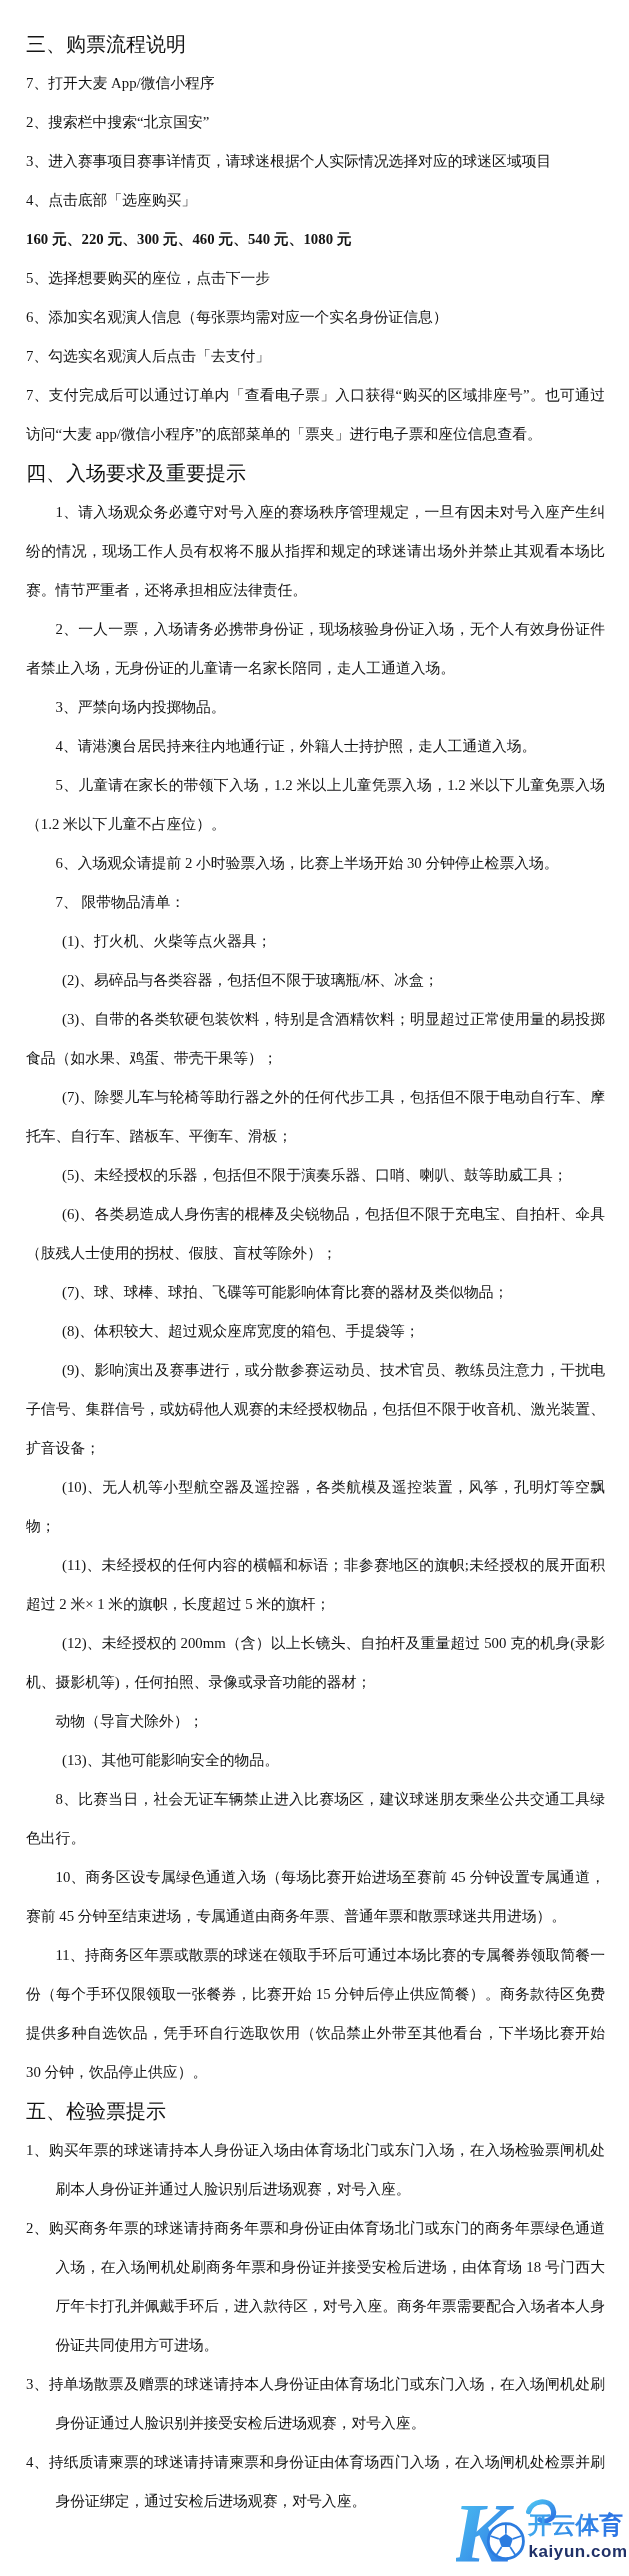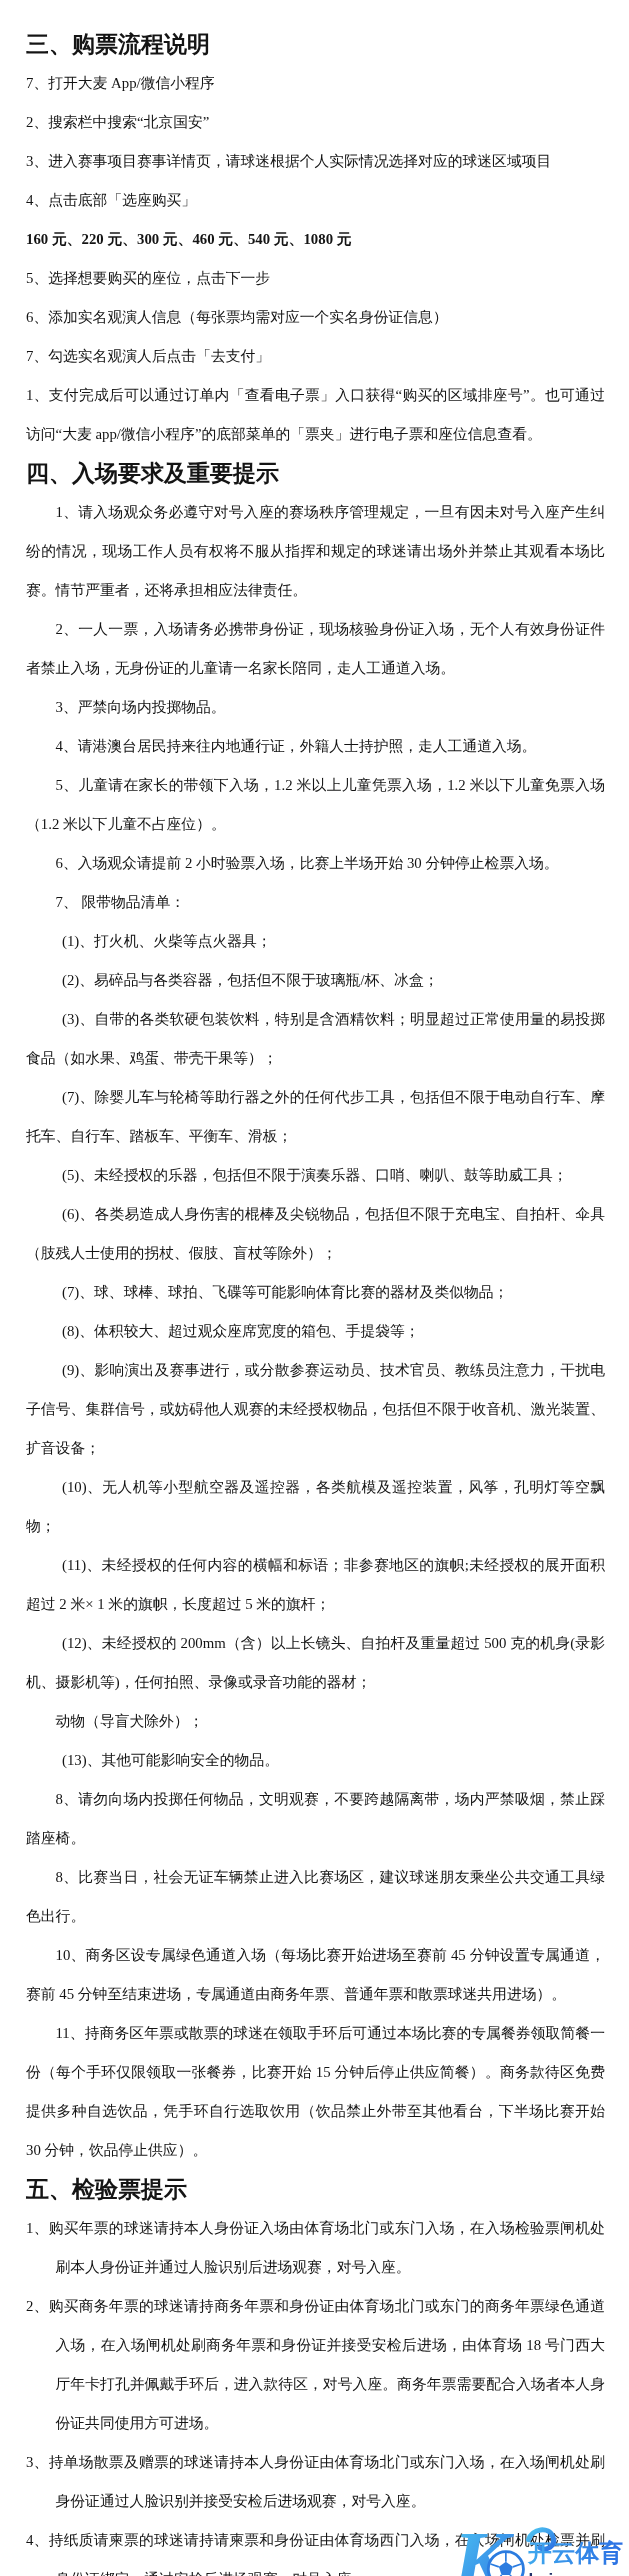--- a/index.html
+++ b/index.html
@@ -11,21 +11,21 @@
     color:#141414;
     overflow:hidden;
   }
   .doc{
     padding:25px 25px 5.7px 26px;
     font-size:14.8px;
     line-height:39px;
     text-align:justify;
   }
   .blk{margin:0;}
-  .h{font-weight:bold;font-size:23px;font-family:"Liberation Sans","DejaVu Sans",sans-serif;}
+  .h{font-weight:normal;font-size:20px;font-family:"Liberation Sans","DejaVu Sans",sans-serif;}
   .pb{font-weight:bold;}
   .pi{text-indent:29.5px;}
   .ps{text-indent:36px;}
   .ph{padding-left:29.5px;text-indent:-29.5px;}
   .watermark{
     position:absolute;
     right:4.5px;
     bottom:2.3px;
     width:170px;
     height:85px;
@@ -37,21 +37,21 @@
 <main class="doc">
   <p class="blk h">三、购票流程说明</p>
   <p class="blk">7、打开大麦 App/微信小程序</p>
   <p class="blk">2、搜索栏中搜索“北京国安”</p>
   <p class="blk">3、进入赛事项目赛事详情页，请球迷根据个人实际情况选择对应的球迷区域项目</p>
   <p class="blk">4、点击底部「选座购买」</p>
   <p class="blk pb">160 元、220 元、300 元、460 元、540 元、1080 元</p>
   <p class="blk">5、选择想要购买的座位，点击下一步</p>
   <p class="blk">6、添加实名观演人信息（每张票均需对应一个实名身份证信息）</p>
   <p class="blk">7、勾选实名观演人后点击「去支付」</p>
-  <p class="blk">1、支付完成后可以通过订单内「查看电子票」入口获得“购买的区域排座号”。也可通过访问“大麦 app/微信小程序”的底部菜单的「票夹」进行电子票和座位信息查看。</p>
+  <p class="blk">7、支付完成后可以通过订单内「查看电子票」入口获得“购买的区域排座号”。也可通过访问“大麦 app/微信小程序”的底部菜单的「票夹」进行电子票和座位信息查看。</p>
 
   <p class="blk h">四、入场要求及重要提示</p>
   <p class="blk pi">1、请入场观众务必遵守对号入座的赛场秩序管理规定，一旦有因未对号入座产生纠纷的情况，现场工作人员有权将不服从指挥和规定的球迷请出场外并禁止其观看本场比赛。情节严重者，还将承担相应法律责任。</p>
   <p class="blk pi">2、一人一票，入场请务必携带身份证，现场核验身份证入场，无个人有效身份证件者禁止入场，无身份证的儿童请一名家长陪同，走人工通道入场。</p>
   <p class="blk pi">3、严禁向场内投掷物品。</p>
   <p class="blk pi">4、请港澳台居民持来往内地通行证，外籍人士持护照，走人工通道入场。</p>
   <p class="blk pi">5、儿童请在家长的带领下入场，1.2 米以上儿童凭票入场，1.2 米以下儿童免票入场（1.2 米以下儿童不占座位）。</p>
   <p class="blk pi">6、入场观众请提前 2 小时验票入场，比赛上半场开始 30 分钟停止检票入场。</p>
   <p class="blk pi">7、 限带物品清单：</p>
   <p class="blk ps">(1)、打火机、火柴等点火器具；</p>
@@ -61,21 +61,20 @@
   <p class="blk ps">(5)、未经授权的乐器，包括但不限于演奏乐器、口哨、喇叭、鼓等助威工具；</p>
   <p class="blk ps">(6)、各类易造成人身伤害的棍棒及尖锐物品，包括但不限于充电宝、自拍杆、伞具（肢残人士使用的拐杖、假肢、盲杖等除外）；</p>
   <p class="blk ps">(7)、球、球棒、球拍、飞碟等可能影响体育比赛的器材及类似物品；</p>
   <p class="blk ps">(8)、体积较大、超过观众座席宽度的箱包、手提袋等；</p>
   <p class="blk ps">(9)、影响演出及赛事进行，或分散参赛运动员、技术官员、教练员注意力，干扰电子信号、集群信号，或妨碍他人观赛的未经授权物品，包括但不限于收音机、激光装置、扩音设备；</p>
   <p class="blk ps">(10)、无人机等小型航空器及遥控器，各类航模及遥控装置，风筝，孔明灯等空飘物；</p>
   <p class="blk ps">(11)、未经授权的任何内容的横幅和标语；非参赛地区的旗帜;未经授权的展开面积超过 2 米× 1 米的旗帜，长度超过 5 米的旗杆；</p>
   <p class="blk ps">(12)、未经授权的 200mm（含）以上长镜头、自拍杆及重量超过 500 克的机身(录影机、摄影机等)，任何拍照、录像或录音功能的器材；</p>
   <p class="blk pi">动物（导盲犬除外）；</p>
   <p class="blk ps">(13)、其他可能影响安全的物品。</p>
-  <p class="blk pi">8、请勿向场内投掷任何物品，文明观赛，不要跨越隔离带，场内严禁吸烟，禁止踩踏座椅。</p>
   <p class="blk pi">8、比赛当日，社会无证车辆禁止进入比赛场区，建议球迷朋友乘坐公共交通工具绿色出行。</p>
   <p class="blk pi">10、商务区设专属绿色通道入场（每场比赛开始进场至赛前 45 分钟设置专属通道，赛前 45 分钟至结束进场，专属通道由商务年票、普通年票和散票球迷共用进场）。</p>
   <p class="blk pi">11、持商务区年票或散票的球迷在领取手环后可通过本场比赛的专属餐券领取简餐一份（每个手环仅限领取一张餐券，比赛开始 15 分钟后停止供应简餐）。商务款待区免费提供多种自选饮品，凭手环自行选取饮用（饮品禁止外带至其他看台，下半场比赛开始 30 分钟，饮品停止供应）。</p>
 
   <p class="blk h">五、检验票提示</p>
   <p class="blk ph">1、购买年票的球迷请持本人身份证入场由体育场北门或东门入场，在入场检验票闸机处刷本人身份证并通过人脸识别后进场观赛，对号入座。</p>
   <p class="blk ph">2、购买商务年票的球迷请持商务年票和身份证由体育场北门或东门的商务年票绿色通道入场，在入场闸机处刷商务年票和身份证并接受安检后进场，由体育场 18 号门西大厅年卡打孔并佩戴手环后，进入款待区，对号入座。商务年票需要配合入场者本人身份证共同使用方可进场。</p>
   <p class="blk ph">3、持单场散票及赠票的球迷请持本人身份证由体育场北门或东门入场，在入场闸机处刷身份证通过人脸识别并接受安检后进场观赛，对号入座。</p>
   <p class="blk ph">4、持纸质请柬票的球迷请持请柬票和身份证由体育场西门入场，在入场闸机处检票并刷身份证绑定，通过安检后进场观赛，对号入座。</p>
 </main>

